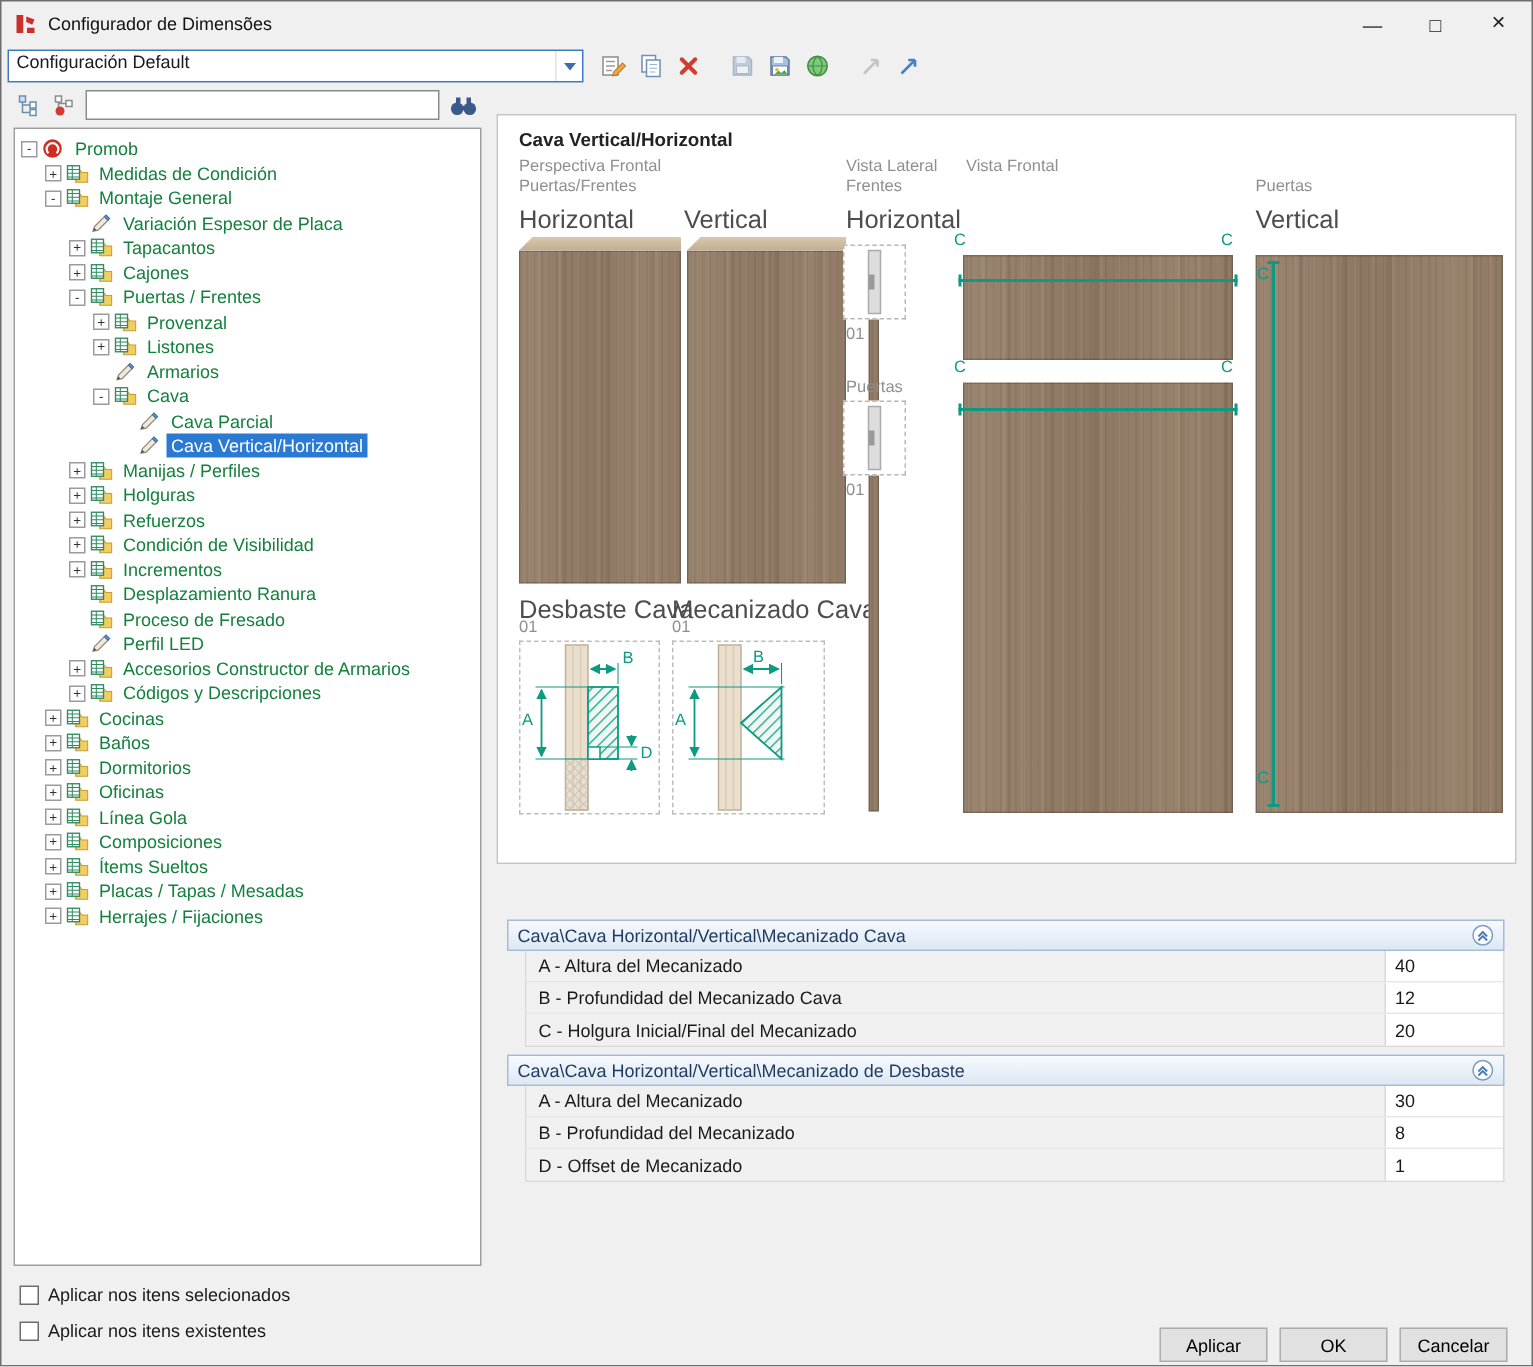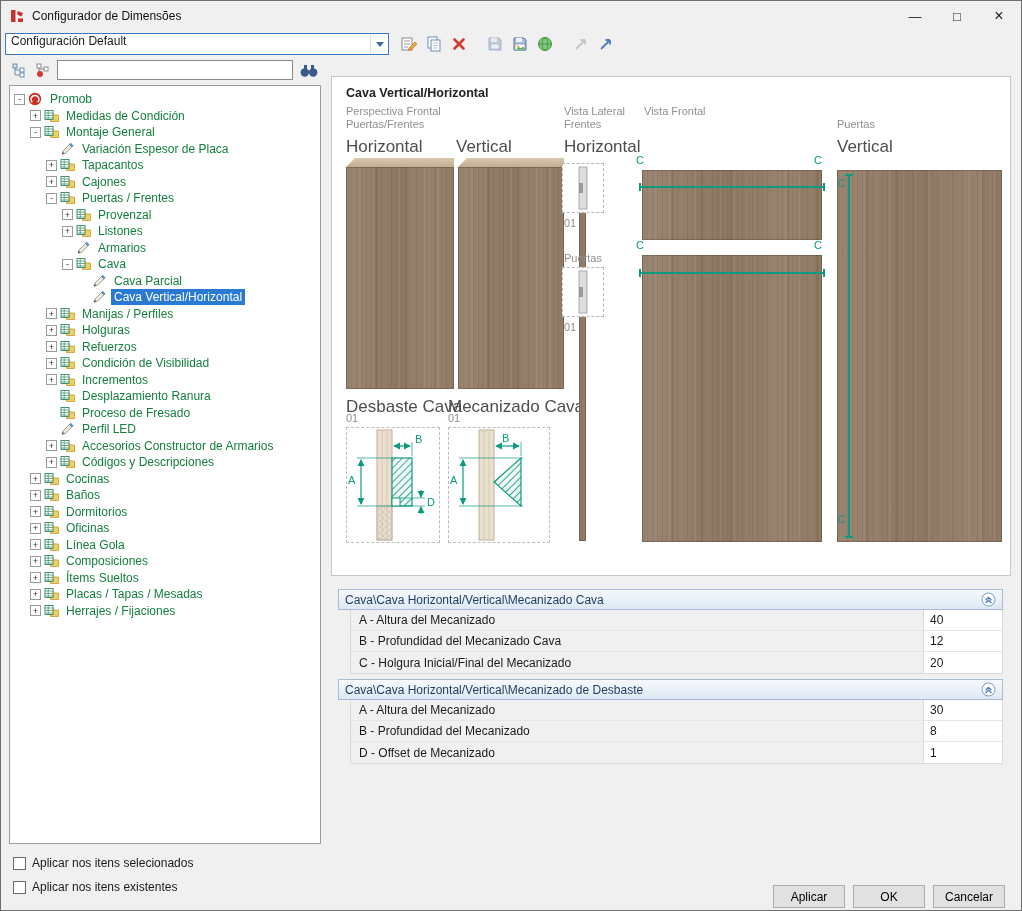--- a/index.html
+++ b/index.html
@@ -62,21 +62,21 @@
 .dim-hline{height:2px;background:#0d9a80}
 .dim-hline::before,.dim-hline::after{content:"";position:absolute;top:-3px;width:2px;height:8px;background:#0d9a80}
 .dim-hline::before{left:0}
 .dim-hline::after{right:0}
 .dim-vline{width:2px;background:#0d9a80}
 .dim-vline::before,.dim-vline::after{content:"";position:absolute;left:-3px;height:2px;width:8px;background:#0d9a80}
 .dim-vline::before{top:0}
 .dim-vline::after{bottom:0}
 
 
-.tables{position:absolute;left:337px;top:588px;width:665px}
+.tables{position:absolute;left:337px;top:612px;width:665px}
 .prop-table{margin-bottom:5px}
 .prop-head{height:21px;background:linear-gradient(#f6f9fd,#dde8f4);border:1px solid #a4bcd8;display:flex;align-items:center;padding:0 6px;color:#1f3a5f}
 .prop-head-text{flex:1;font-size:12px}
 .chevron{width:16px;height:16px;display:flex;align-items:center;justify-content:center}
 .prop-rows{margin-left:12px;border:1px solid #d9d9d9;border-top:none}
 .prop-row{display:flex;height:21px;border-bottom:1px solid #e6e6e6}
 .prop-row:last-child{border-bottom:none}
 .prop-label{flex:1;background:#f0f0f0;display:flex;align-items:center;padding-left:8px;border-right:1px solid #d9d9d9}
 .prop-value{width:78px;background:#fff;display:flex;align-items:center;padding-left:6px}
 

